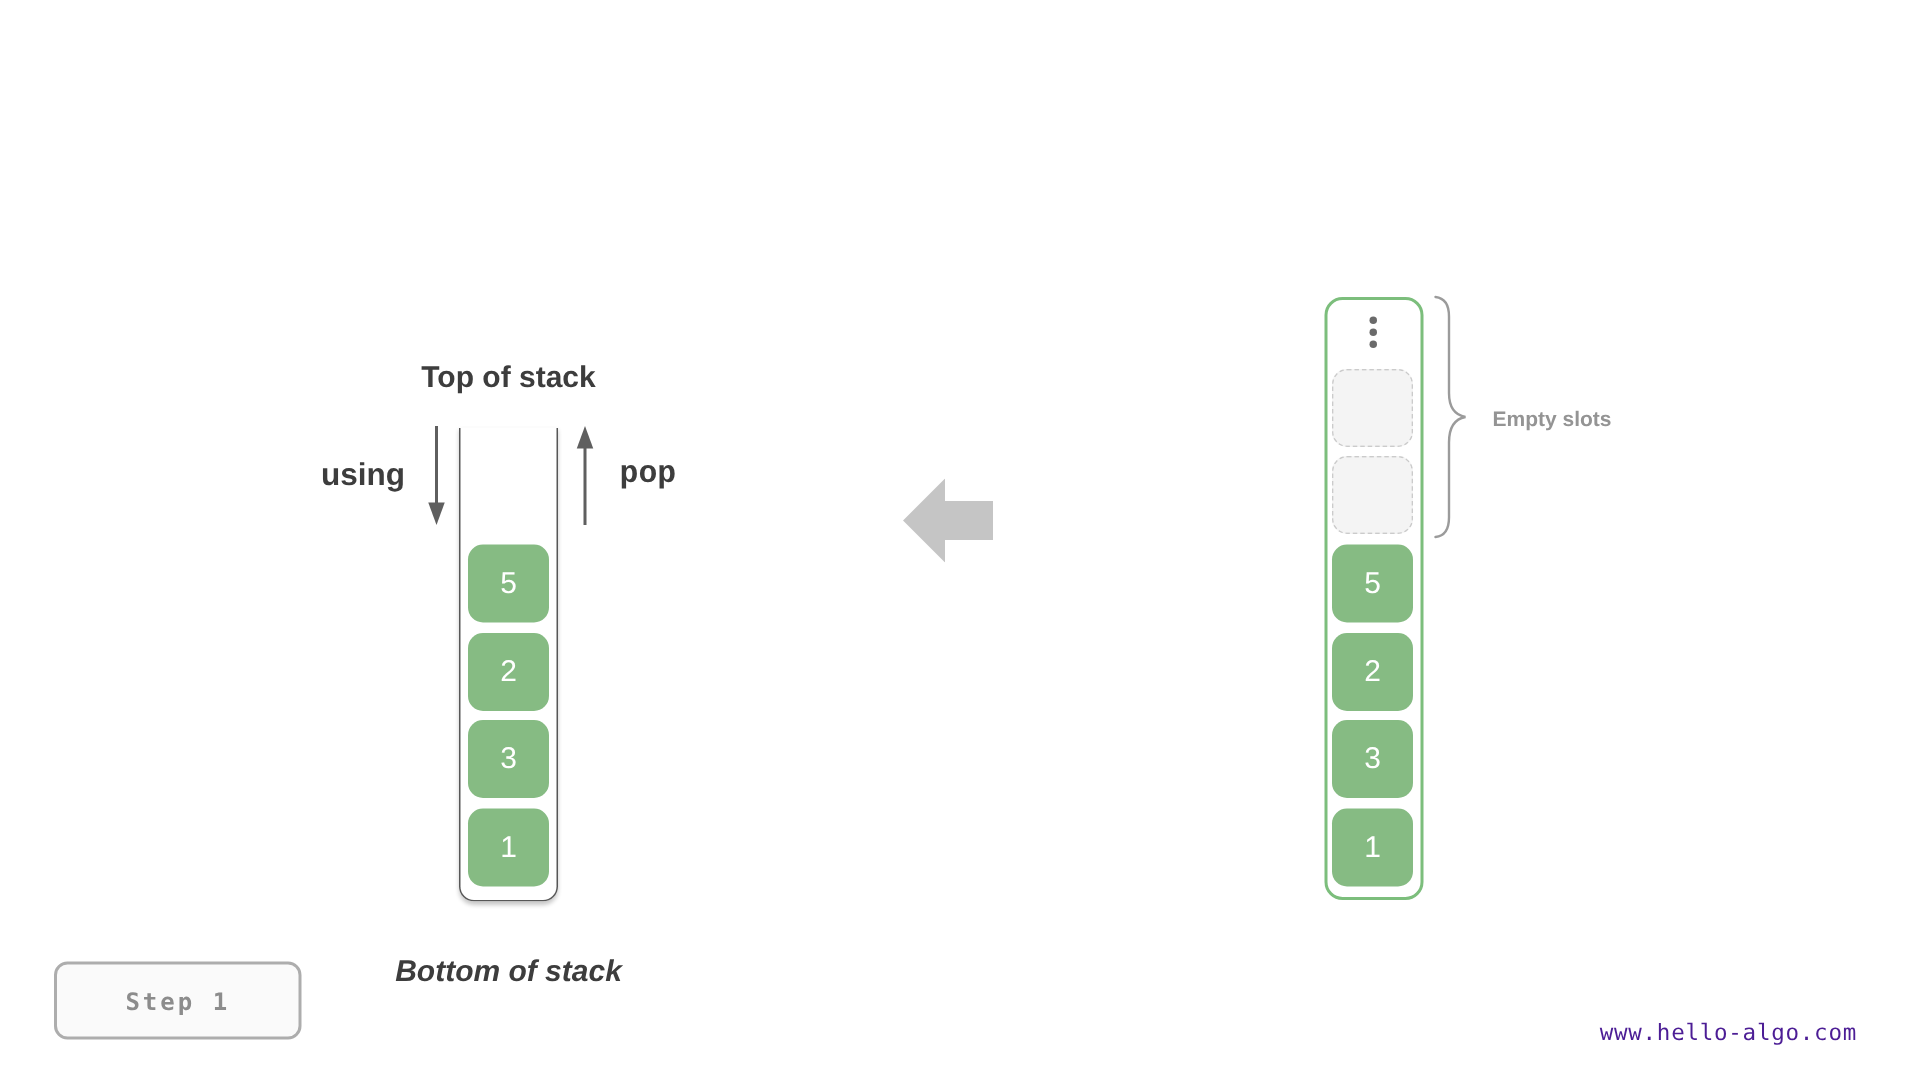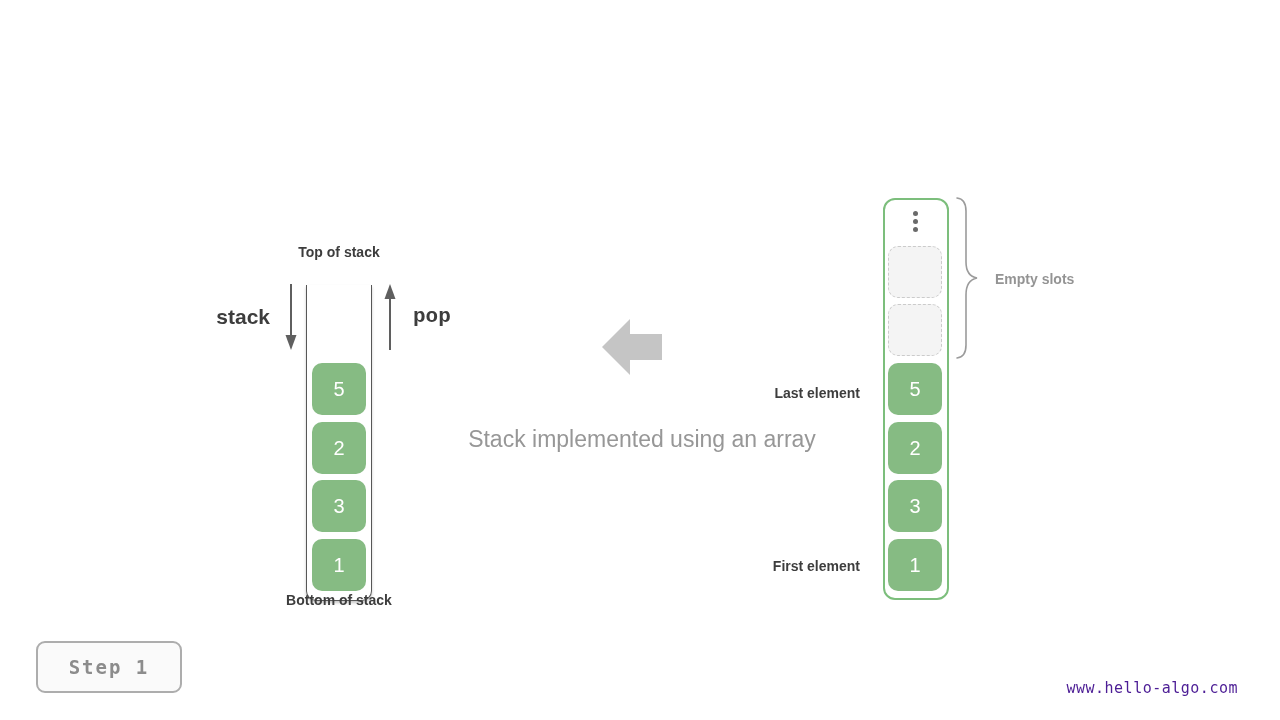--- a/index.html
+++ b/index.html
@@ -1,21 +1,21 @@
 <!DOCTYPE html>
 <html><head>
 <meta charset="utf-8">
 <style>
   html,body{margin:0;padding:0;background:#fff;}
   #canvas{
     position:relative;width:1280px;height:720px;background:#ffffff;
     font-family:"Liberation Sans",sans-serif;overflow:hidden;
   }
   .abs{position:absolute;}
-  .lbl-dark{color:#3d3d3d;font-weight:bold;font-size:14px;line-height:24px;}
+  .lbl-dark{color:#3d3d3d;font-weight:bold;font-size:20px;line-height:24px;}
   .lbl-gray{color:#949494;font-weight:bold;font-size:20px;line-height:24px;}
   .center{text-align:center;}
   .right{text-align:right;}
 
   
   .stack-u{
     left:306px;top:285px;width:66px;height:316px;box-sizing:border-box;
     border-left:1.5px solid #575757;border-right:1.5px solid #575757;
     border-bottom:1.5px solid #575757;border-radius:0 0 10px 10px;
     box-shadow:0 2px 3px rgba(0,0,0,0.22);
@@ -38,25 +38,25 @@
     position:absolute;left:888px;width:54px;height:52px;box-sizing:border-box;
     border:1.5px dashed #CBCBCB;background:#F4F4F4;border-radius:10px;
   }
   .slot1{top:246px;}.slot2{top:304px;}
   .dots{left:913px;top:211px;display:flex;flex-direction:column;gap:3px;}
   .dots span{width:5px;height:5px;border-radius:50%;background:#6A6A6A;}
 
   .caption{left:442px;top:426px;width:400px;color:#979797;font-size:23px;text-align:center;}
 
   .step-badge{
-    left:36px;top:641px;width:146px;height:52px;box-sizing:border-box;
+    left:36px;top:641px;width:165px;height:52px;box-sizing:border-box;
     border:2px solid #ADADAD;border-radius:9px;background:#FAFAFA;
     display:flex;align-items:center;justify-content:center;
     font-family:"DejaVu Sans Mono",monospace;font-weight:bold;
-    font-size:19px;letter-spacing:2px;color:#8C8C8C;
+    font-size:16px;letter-spacing:2px;color:#8C8C8C;
   }
   .watermark{
     right:42px;top:679px;font-family:"DejaVu Sans Mono",monospace;
     font-size:15px;color:#4c1d95;letter-spacing:0.5px;
   }
 </style>
 </head>
 <body>
 
 <div id="canvas">
@@ -67,35 +67,34 @@
 
   <div class="cell lcell row0">5</div>
   <div class="cell lcell row1">2</div>
   <div class="cell lcell row2">3</div>
   <div class="cell lcell row3">1</div>
 
   <svg class="abs" style="left:282px;top:282px;" width="18" height="70">
     <line x1="9" y1="2" x2="9" y2="55" stroke="#5F5F5F" stroke-width="2"></line>
     <polygon points="3.5,53 14.5,53 9,68" fill="#5F5F5F"></polygon>
   </svg>
-  <div class="abs lbl-dark right" style="left:180px;top:305px;width:90px;font-size:21px;">stack</div>
+  <div class="abs lbl-dark right" style="left:180px;top:305px;width:90px;font-size:21px;">using</div>
 
   <svg class="abs" style="left:381px;top:282px;" width="18" height="70">
     <line x1="9" y1="68" x2="9" y2="15" stroke="#5F5F5F" stroke-width="2"></line>
     <polygon points="3.5,17 14.5,17 9,2" fill="#5F5F5F"></polygon>
   </svg>
   <div class="abs lbl-dark" style="left:413px;top:305px;width:90px;font-size:21px;font-family:Liberation Mono, monospace;">pop</div>
 
-  <div class="abs lbl-dark center" style="left:229px;top:588px;width:220px;">Bottom of stack</div>
+  <div class="abs lbl-dark center" style="left:229px;top:636px;width:220px;font-style:italic;">Bottom of stack</div>
 
   <svg class="abs" style="left:602px;top:319px;" width="60" height="56">
     <polygon points="0,28 28,0 28,15 60,15 60,41 28,41 28,56" fill="#C5C5C5"></polygon>
   </svg>
 
-  <div class="abs caption">Stack implemented using an array</div>
 
   <div class="abs array-box"></div>
 
   <div class="abs dots">
     <span></span>
       <span></span>
       <span></span>
   </div>
 
   <div class="slot slot1"></div>
@@ -104,20 +103,18 @@
   <div class="cell rcell row0">5</div>
   <div class="cell rcell row1">2</div>
   <div class="cell rcell row2">3</div>
   <div class="cell rcell row3">1</div>
 
   <svg class="abs" style="left:952px;top:196px;" width="28" height="166">
     <path d="M5,2 Q14,3 14,15 L14,66 Q14,80 25,82 Q14,84 14,99 L14,149 Q14,161 5,162" stroke="#9B9B9B" stroke-width="1.6" fill="none" stroke-linecap="round"></path>
   </svg>
   <div class="abs lbl-gray" style="left:995px;top:267px;font-size:14px;">Empty slots</div>
 
-  <div class="abs lbl-dark right" style="left:640px;top:381px;width:220px;">Last element</div>
-  <div class="abs lbl-dark right" style="left:640px;top:554px;width:220px;">First element</div>
 
   <div class="abs step-badge">Step 1</div>
 
   <div class="abs watermark">www.hello-algo.com</div>
 
 </div>
 
 </body></html>

